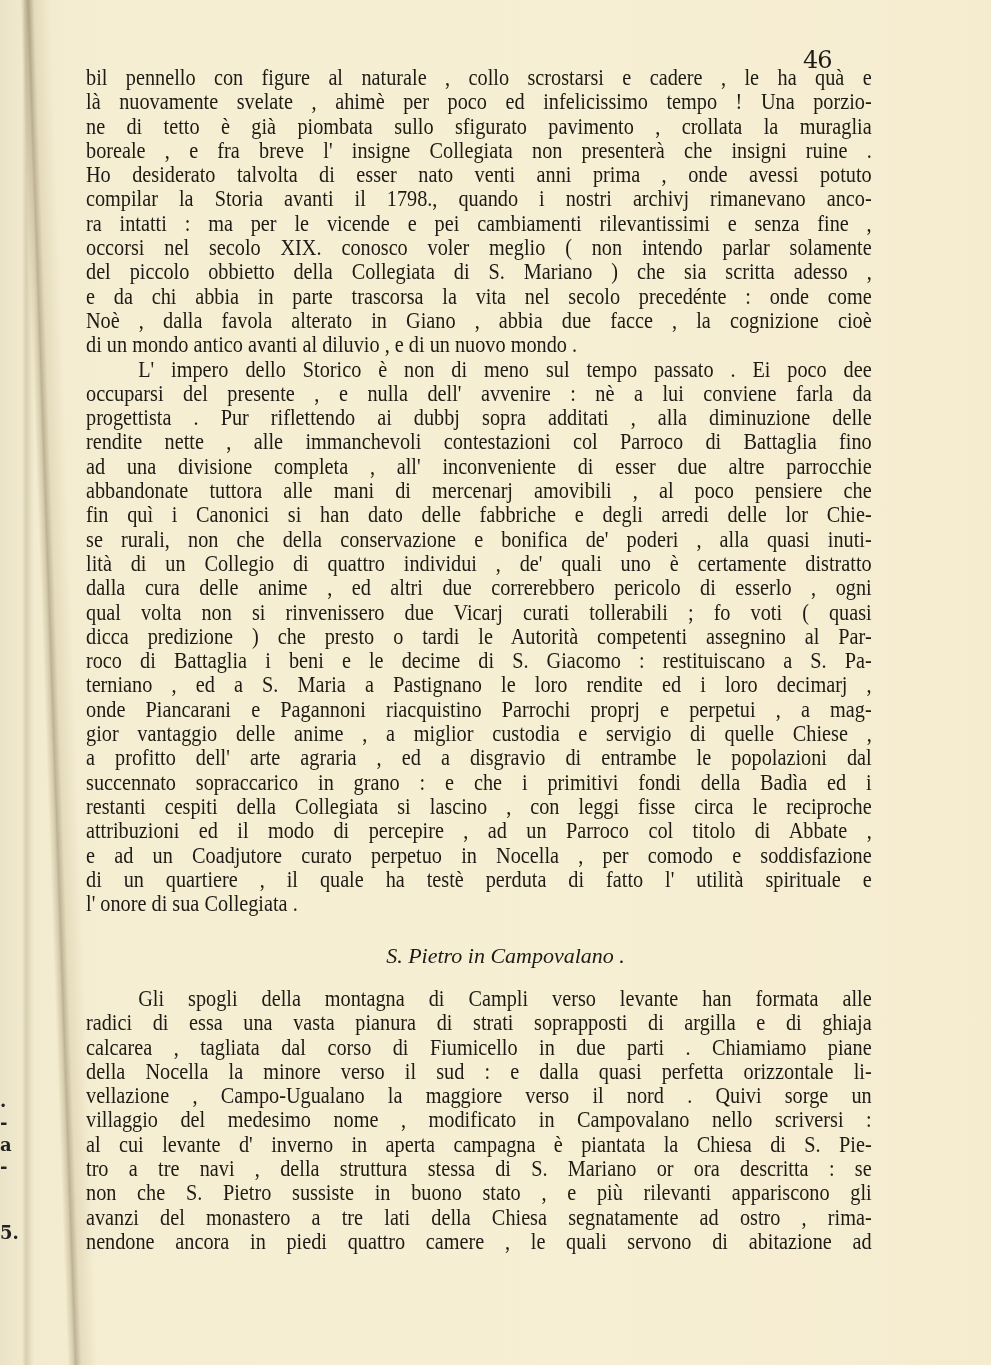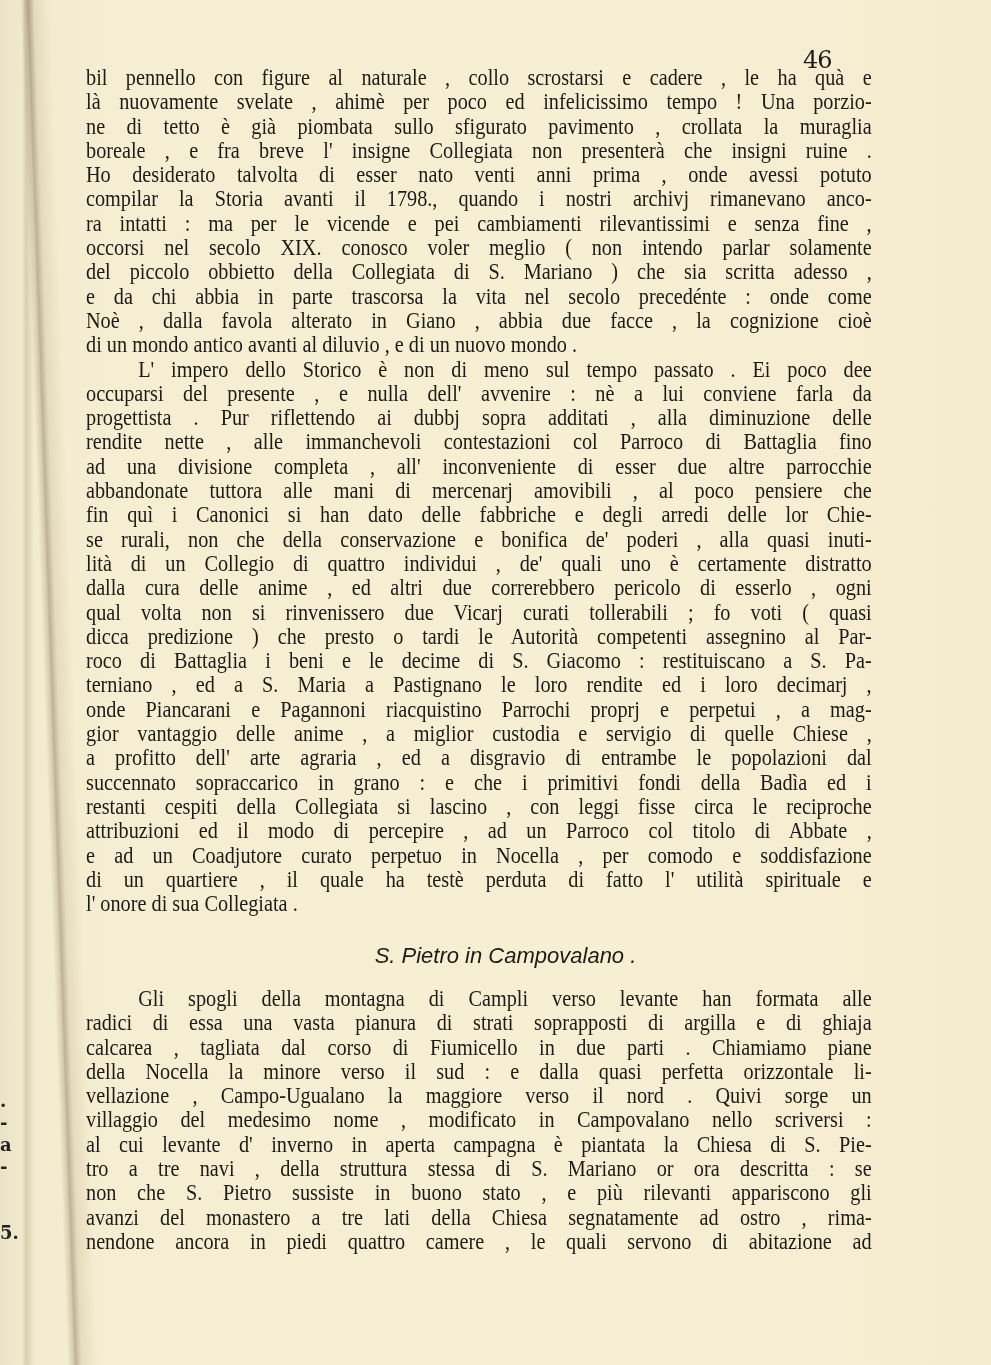--- a/index.html
+++ b/index.html
@@ -31,21 +31,21 @@
     font-family: "Liberation Serif", "DejaVu Serif", serif;
     font-size: 22.5px; line-height: 24.3px;
     transform: scaleX(0.9); transform-origin: left top;
     width: 873px;
   }
   .line { display: block; white-space: nowrap; text-align: justify; text-align-last: justify; }
   .line.last { text-align-last: left; }
   .line.indent { padding-left: 58px; }
   .heading {
     position: absolute; left: 0; width: 991px; top: 943px; text-align: center;
-    font-family: Liberation Sans, sans-serif; font-style: italic; font-size: 22px;
+    font-family: Liberation Serif, serif; font-style: italic; font-size: 22px;
     padding-left: 20px; box-sizing: border-box;
   }
   .text2 { top: 987px; }
 </style>
 </head>
 <body>
 
 <div class="page">
   <div class="gutter"></div>
 

